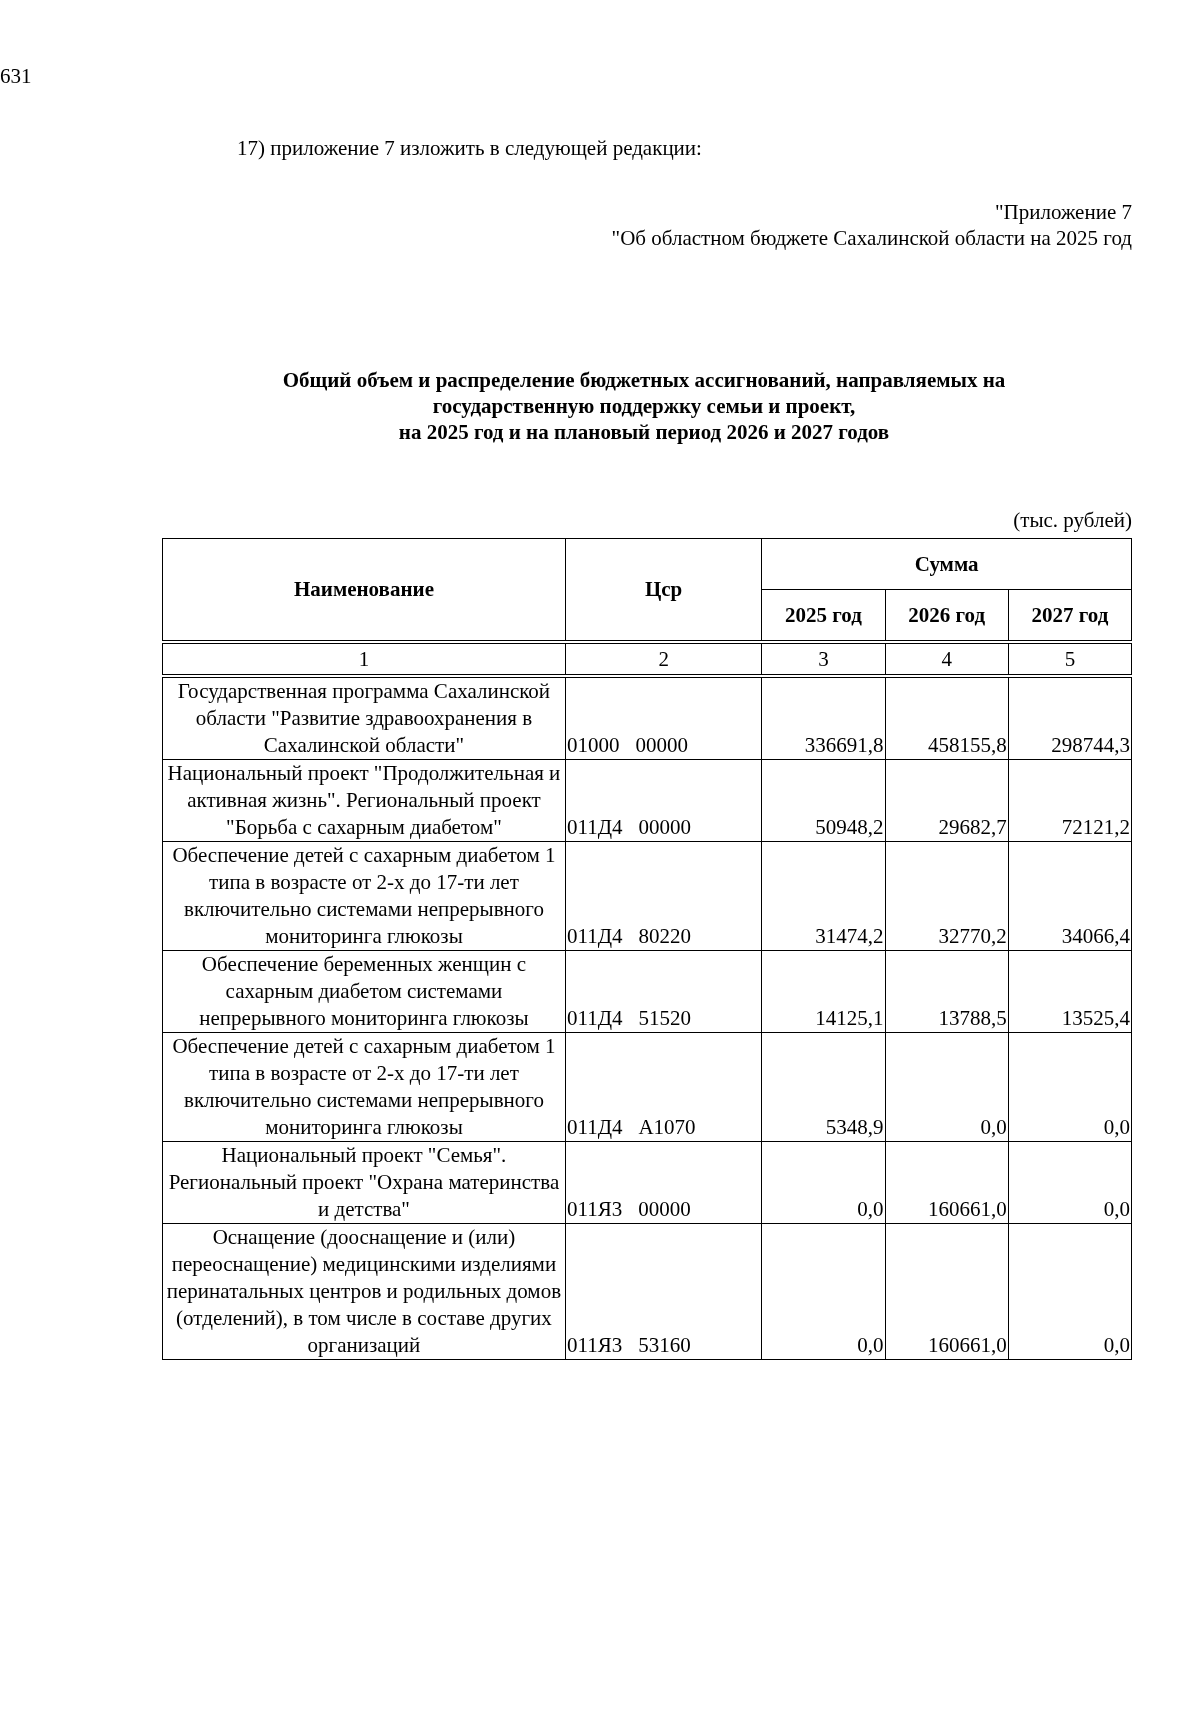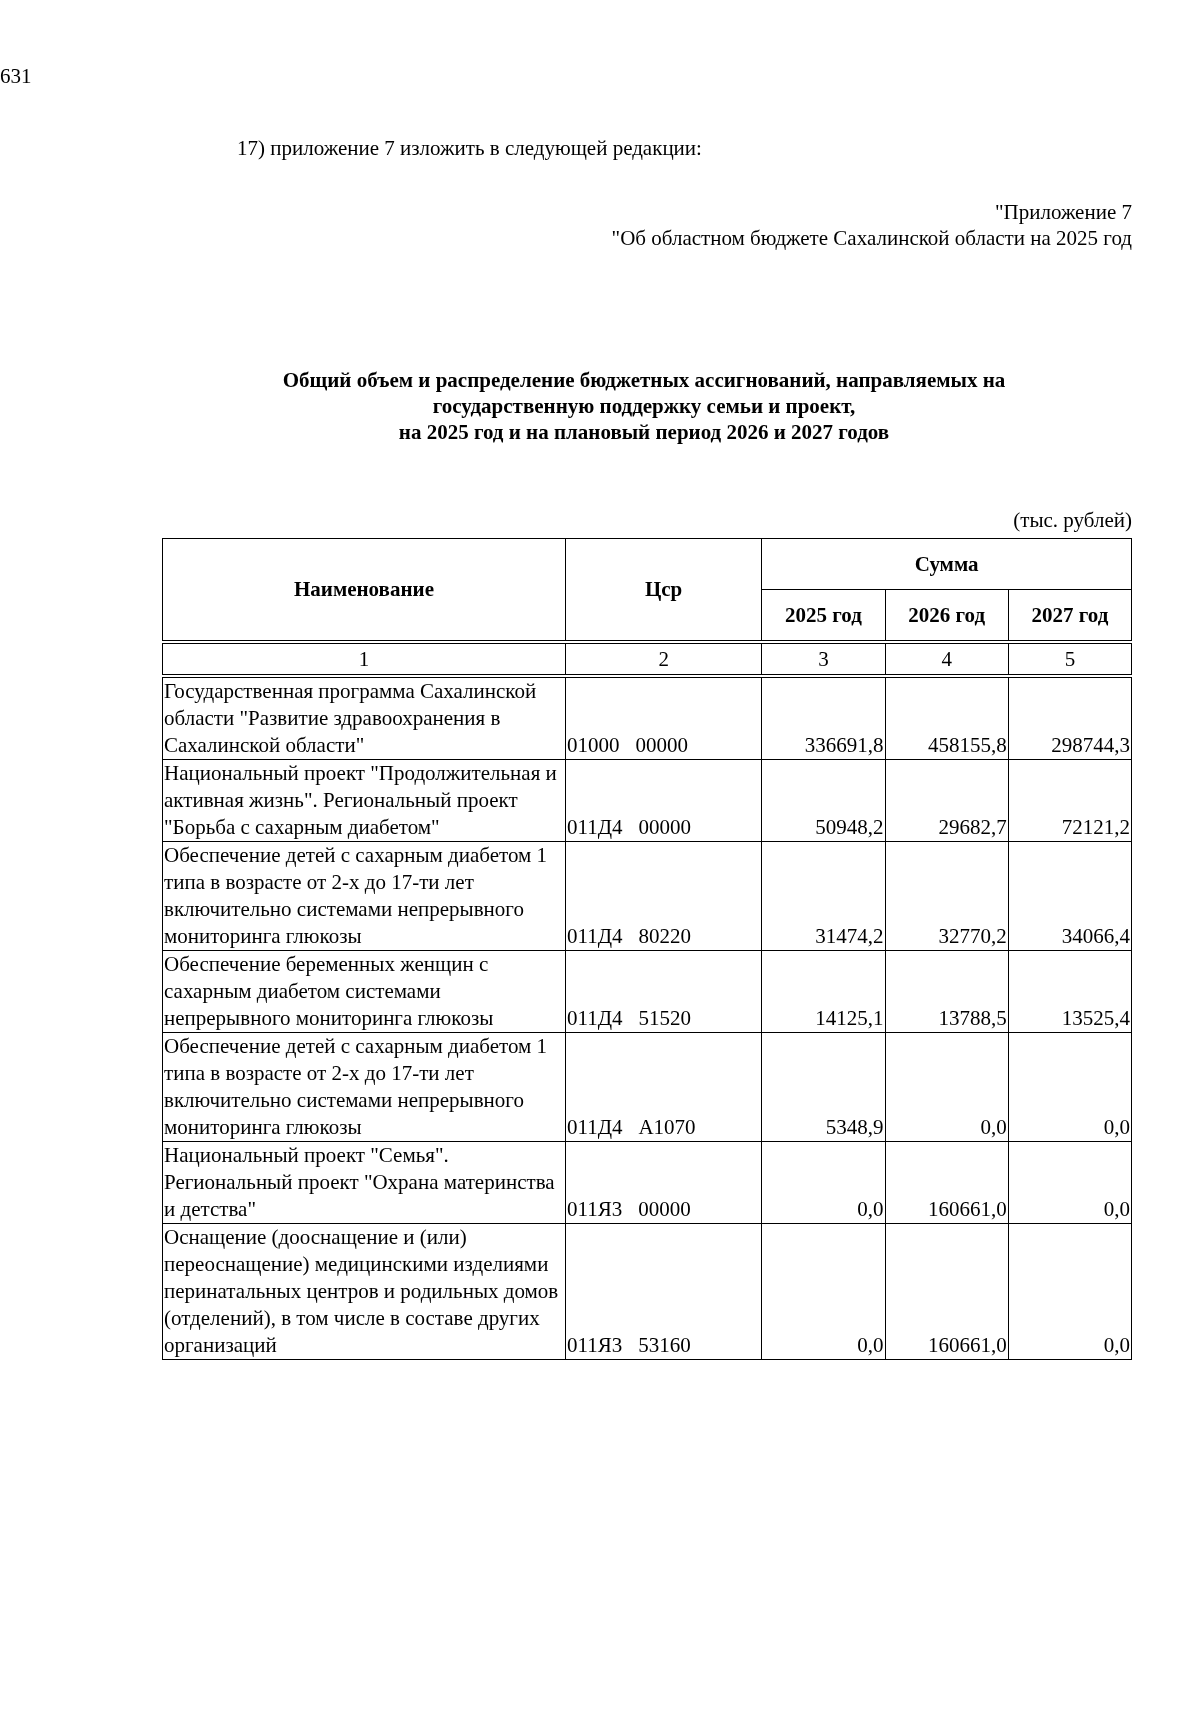--- a/index.html
+++ b/index.html
@@ -76,21 +76,21 @@
     }
     th.col-name { width: 360px; }
     th.col-code { width: 174px; }
     th.col-sum { width: 108px; }
     tr.thick-top td { border-top: 4px double #000; }
     tr.col-nums td {
       text-align: center;
       height: 30px;
       vertical-align: middle;
     }
-    td.name { text-align: left; }
+    td.name { text-align: center; }
     td.code { text-align: left; white-space: nowrap; }
     td.code span.c2 { margin-left: 16px; }
     td.num { text-align: right; white-space: nowrap; }
   </style>
 </head>
 <body>
 
 <div class="page-number">631</div>
 
 <div class="amend-line">17) приложение 7 изложить в следующей редакции:</div>

